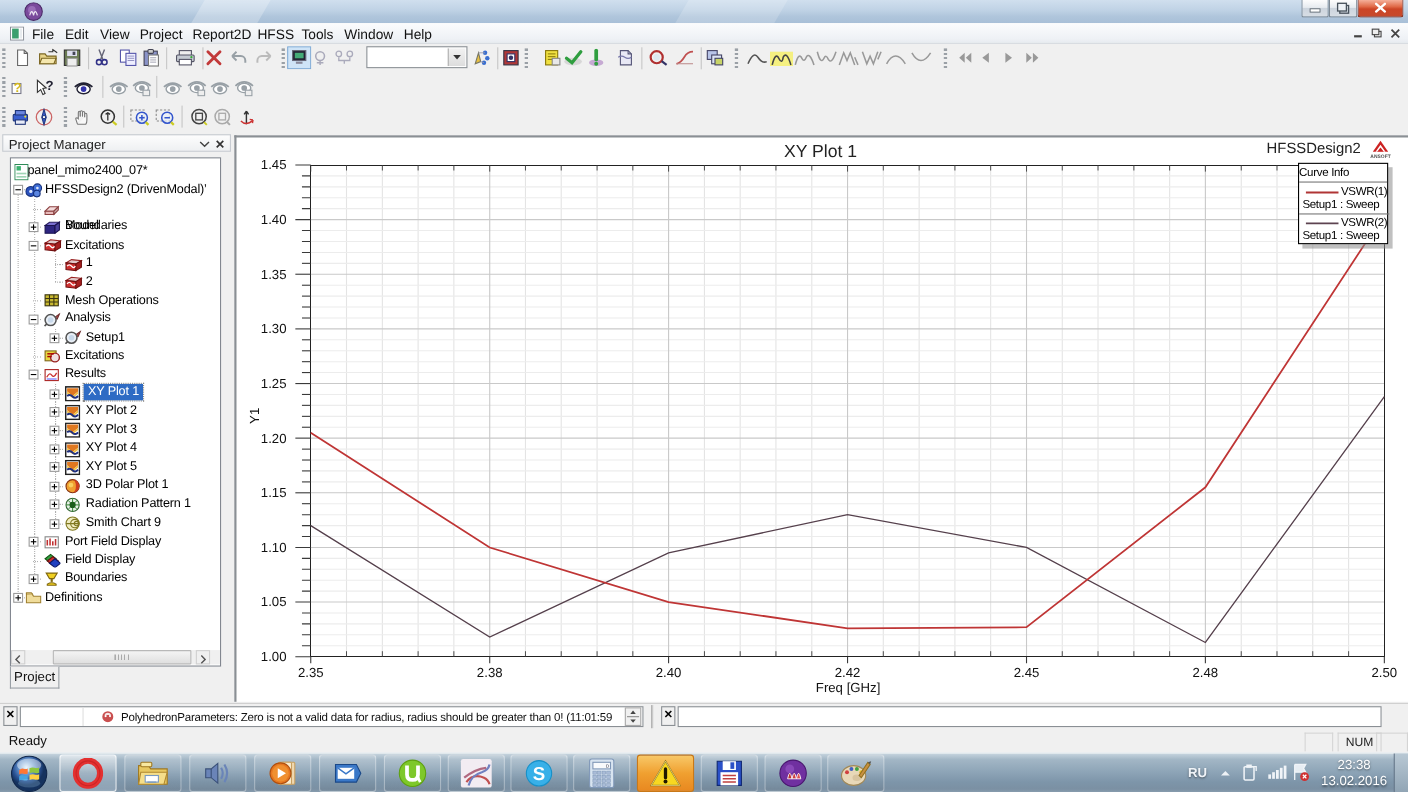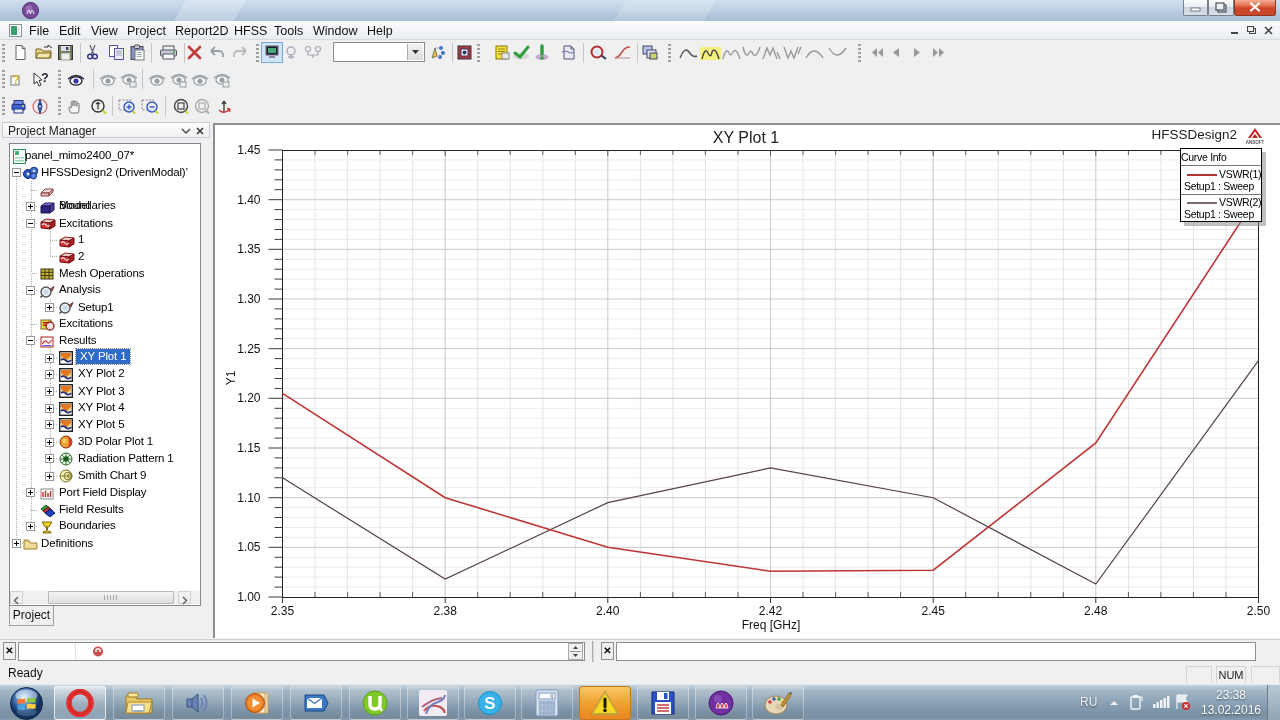--- a/index.html
+++ b/index.html
@@ -578,21 +578,21 @@
             <rect x="1" y="1" width="12" height="10" fill="#fff" stroke="#888"></rect>
             <path d="M3 9 V4 M5.5 9 V2.5 M8 9 V5 M10.5 9 V3" stroke="#c03030" stroke-width="1.4"></path>
           </svg></div>
       <div class="trow" style="left:49px;top:341px;padding-top:1px;">Port Field Display</div>
       <div class="hdot" style="left:20px;top:366px;width:8px;"></div>
       <div class="abs" style="left:30px;top:359px;"><svg width="15" height="13">
             <path d="M1 5 L6 1 L11 5 L6 9 Z" fill="#30a040" stroke="#115511"></path>
             <path d="M3 7 L8 3 L13 7 L8 11 Z" fill="#d03030" stroke="#661111"></path>
             <path d="M5 9 L10 5 L15 9 L10 13 Z" fill="#2040c0" stroke="#101a66"></path>
           </svg></div>
-      <div class="trow" style="left:49px;top:358px;padding-top:1px;">Field Results</div>
+      <div class="trow" style="left:49px;top:358px;padding-top:1px;">Field Display</div>
       <div class="hdot" style="left:20px;top:382px;width:8px;"></div>
       <div class="exp plus" style="left:16px;top:378px;"></div>
       <div class="abs" style="left:30px;top:376px;"><svg width="14" height="13">
             <path d="M2 1 L12 1 L9 6 L5 6 Z" fill="#f0d020" stroke="#806810"></path>
             <rect x="6" y="6" width="2" height="3" fill="#806810"></rect>
             <path d="M3 11 Q7 8.5 11 11 L11 12 L3 12 Z" fill="#f0d020" stroke="#806810"></path>
           </svg></div>
       <div class="trow" style="left:49px;top:374px;padding-top:1px;">Boundaries</div>
       <div class="hdot" style="left:6px;top:399px;width:8px;"></div>
       <div class="exp plus" style="left:2px;top:395px;"></div>
@@ -847,36 +847,37 @@
   <div class="abs" id="msgbar">
     <div class="xbtn" style="left:3px;top:2px;">✕</div>
     <div class="msgfield" style="left:18px;top:2px;width:567px;height:19px;"></div>
     <div class="abs" style="left:66px;top:3px;width:10px;height:17px;border-right:1px solid #e0e0e0;"></div>
     <svg class="abs" style="left:92px;top:6px" width="12" height="11">
         <circle cx="6" cy="5.5" r="5" fill="#c94f4f"></circle>
         <path d="M3 4 A3.2 3.2 0 0 1 9 4" fill="#fff" opacity="0.85"></path>
         <circle cx="4" cy="5" r="1" fill="#fff"></circle>
         <circle cx="8" cy="5" r="1" fill="#fff"></circle>
       </svg>
+    <div class="abs" style="left:110px;top:6px;font-size:10.5px;color:#111;white-space:nowrap;letter-spacing:-0.2px;">PolyhedronParameters: Zero is not a valid data for radius, radius should be greater than 0! (11:01:59</div>
     <div class="abs" style="left:568px;top:3px;width:15px;height:17px;background:#f0f0f0;border:1px solid #aaa;">
       <svg width="13" height="15">
           <path d="M6.5 2 L9 5 L4 5 Z" fill="#444"></path>
           <path d="M6.5 13 L9 10 L4 10 Z" fill="#444"></path>
           <line x1="1" y1="7.5" x2="12" y2="7.5" stroke="#999"></line>
         </svg>
     </div>
     <div class="abs" style="left:592px;top:1px;width:2px;height:21px;background:#d9d9d9;border-left:1px solid #aaa;"></div>
     <div class="xbtn" style="left:601px;top:2px;">✕</div>
     <div class="msgfield" style="left:616px;top:2px;width:640px;height:19px;"></div>
   </div>
 
   <div class="abs" id="statusbar">
     <div class="abs" style="left:8px;top:3px;font-size:12px;color:#111;">Ready</div>
     <div class="scell" style="left:1186px;width:26px;"></div>
-    <div class="scell" style="left:1216px;width:30px;text-align:center;font-size:11px;color:#222;padding-top:2px;">NUM</div>
+    <div class="scell" style="left:1216px;width:40px;text-align:center;font-size:11px;color:#222;padding-top:2px;">NUM</div>
     <div class="scell" style="left:1251px;width:29px;"></div>
   </div>
 
   <div class="abs" id="taskbar">
       <svg class="abs" style="left:9px;top:1px" width="35" height="35">
   <defs>
           <radialGradient id="orb" cx="42%" cy="32%">
             <stop offset="0%" stop-color="#d8ecf8"></stop>
             <stop offset="40%" stop-color="#6898d0"></stop>
             <stop offset="75%" stop-color="#2a5294"></stop>
@@ -1012,21 +1013,21 @@
           <ellipse cx="13" cy="16" rx="11" ry="9" fill="#e8d8b8" stroke="#a08858"></ellipse>
           <ellipse cx="16" cy="18" rx="4" ry="3" fill="#d8c4a0"></ellipse>
           <circle cx="7" cy="13" r="1.8" fill="#d04040"></circle>
           <circle cx="11" cy="10" r="1.8" fill="#4060c0"></circle>
           <circle cx="16" cy="10" r="1.8" fill="#40a040"></circle>
           <circle cx="20" cy="13" r="1.8" fill="#e8b820"></circle>
           <path d="M26 4 L18 16 L20 18 L28 6 Z" fill="#c89040" stroke="#907020"></path>
           <path d="M26 4 L28 6 L29 3 Z" fill="#555"></path>
         </svg>
       </div>
-      <div class="abs" style="left:1080px;top:10px;font-size:12px;color:#f0f4f8;text-shadow:0 1px 2px rgba(0,0,0,0.5);">RU</div>
+      <div class="abs" style="left:1080px;top:10px;font-size:12px;color:#f0f4f8;text-shadow:0 1px 2px rgba(0,0,0,0.5);font-weight:bold;">RU</div>
       <svg class="abs" style="left:1108px;top:14px" width="12" height="8">
         <path d="M2 6 L6 2 L10 6 Z" fill="#eef2f6"></path>
       </svg>
       <svg class="abs" style="left:1128px;top:8px" width="16" height="18">
         <rect x="3" y="4" width="9" height="12" rx="1" fill="none" stroke="#f0f4f8" stroke-width="1.4"></rect>
         <rect x="5" y="2" width="5" height="3" fill="#f0f4f8"></rect>
         <path d="M10 4 L14 4 L14 8" fill="none" stroke="#f0f4f8" stroke-width="1.2"></path>
       </svg>
       <svg class="abs" style="left:1152px;top:10px" width="18" height="14">
         <g fill="#f0f4f8">

